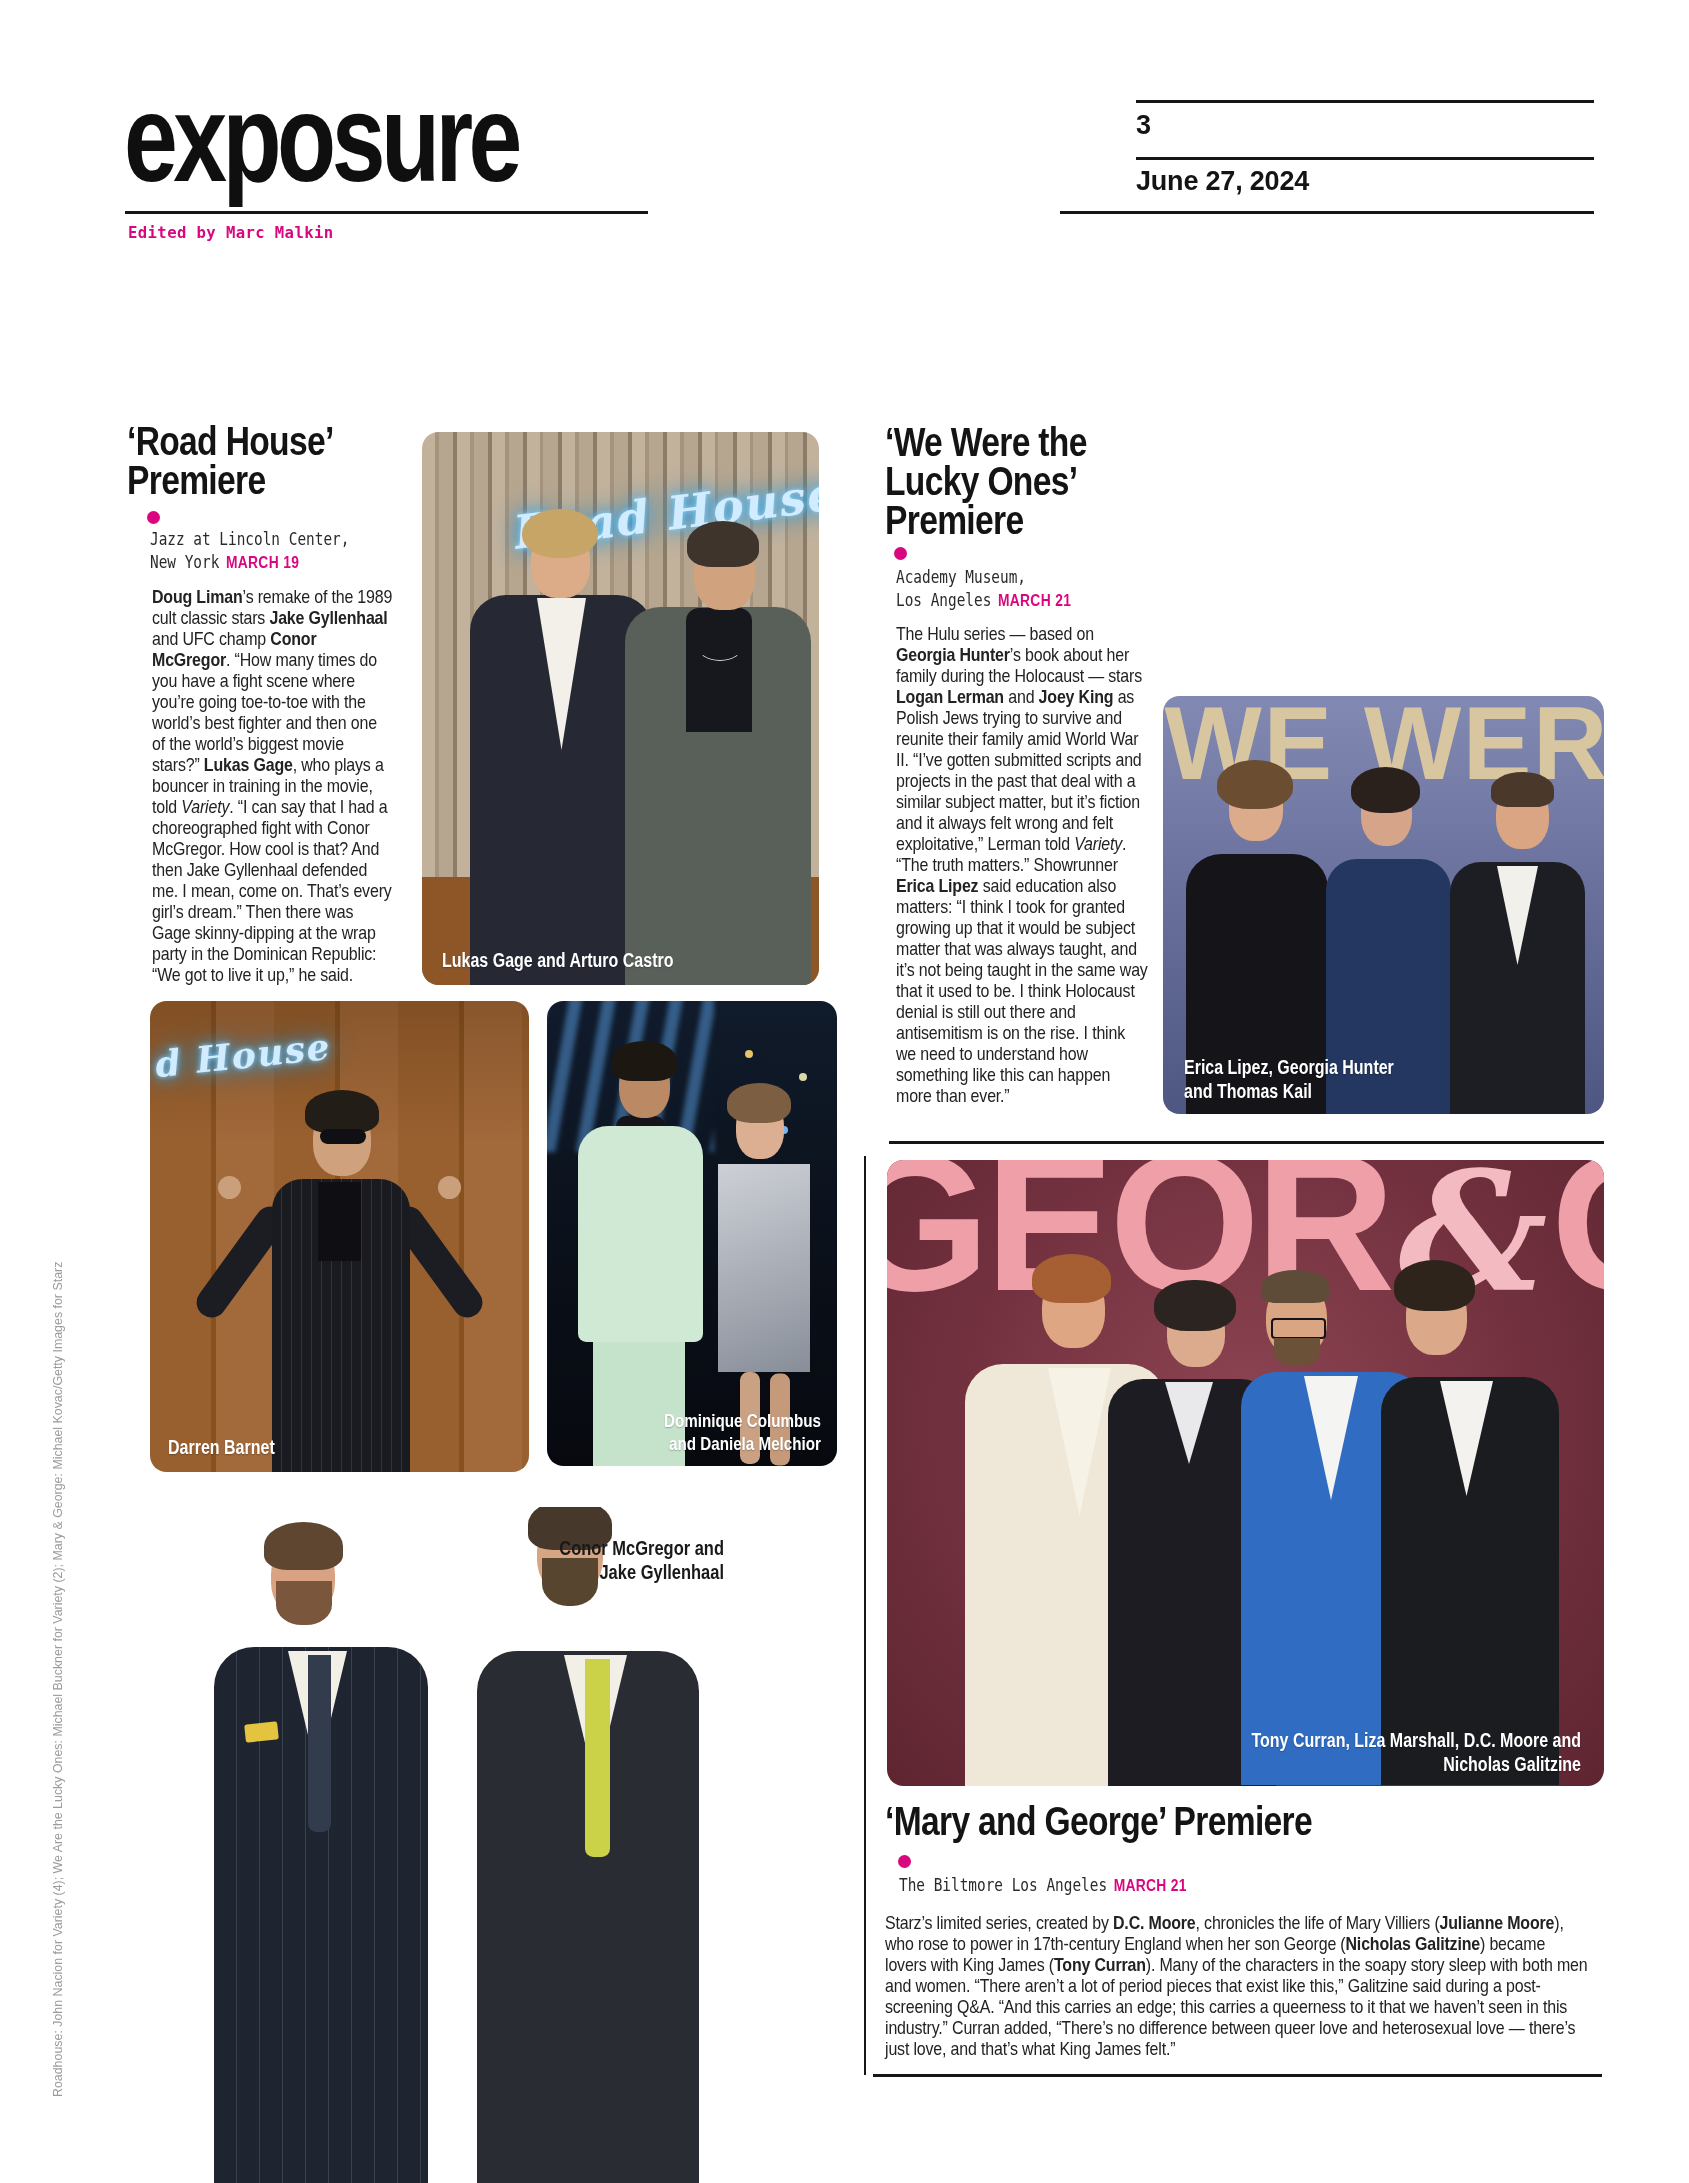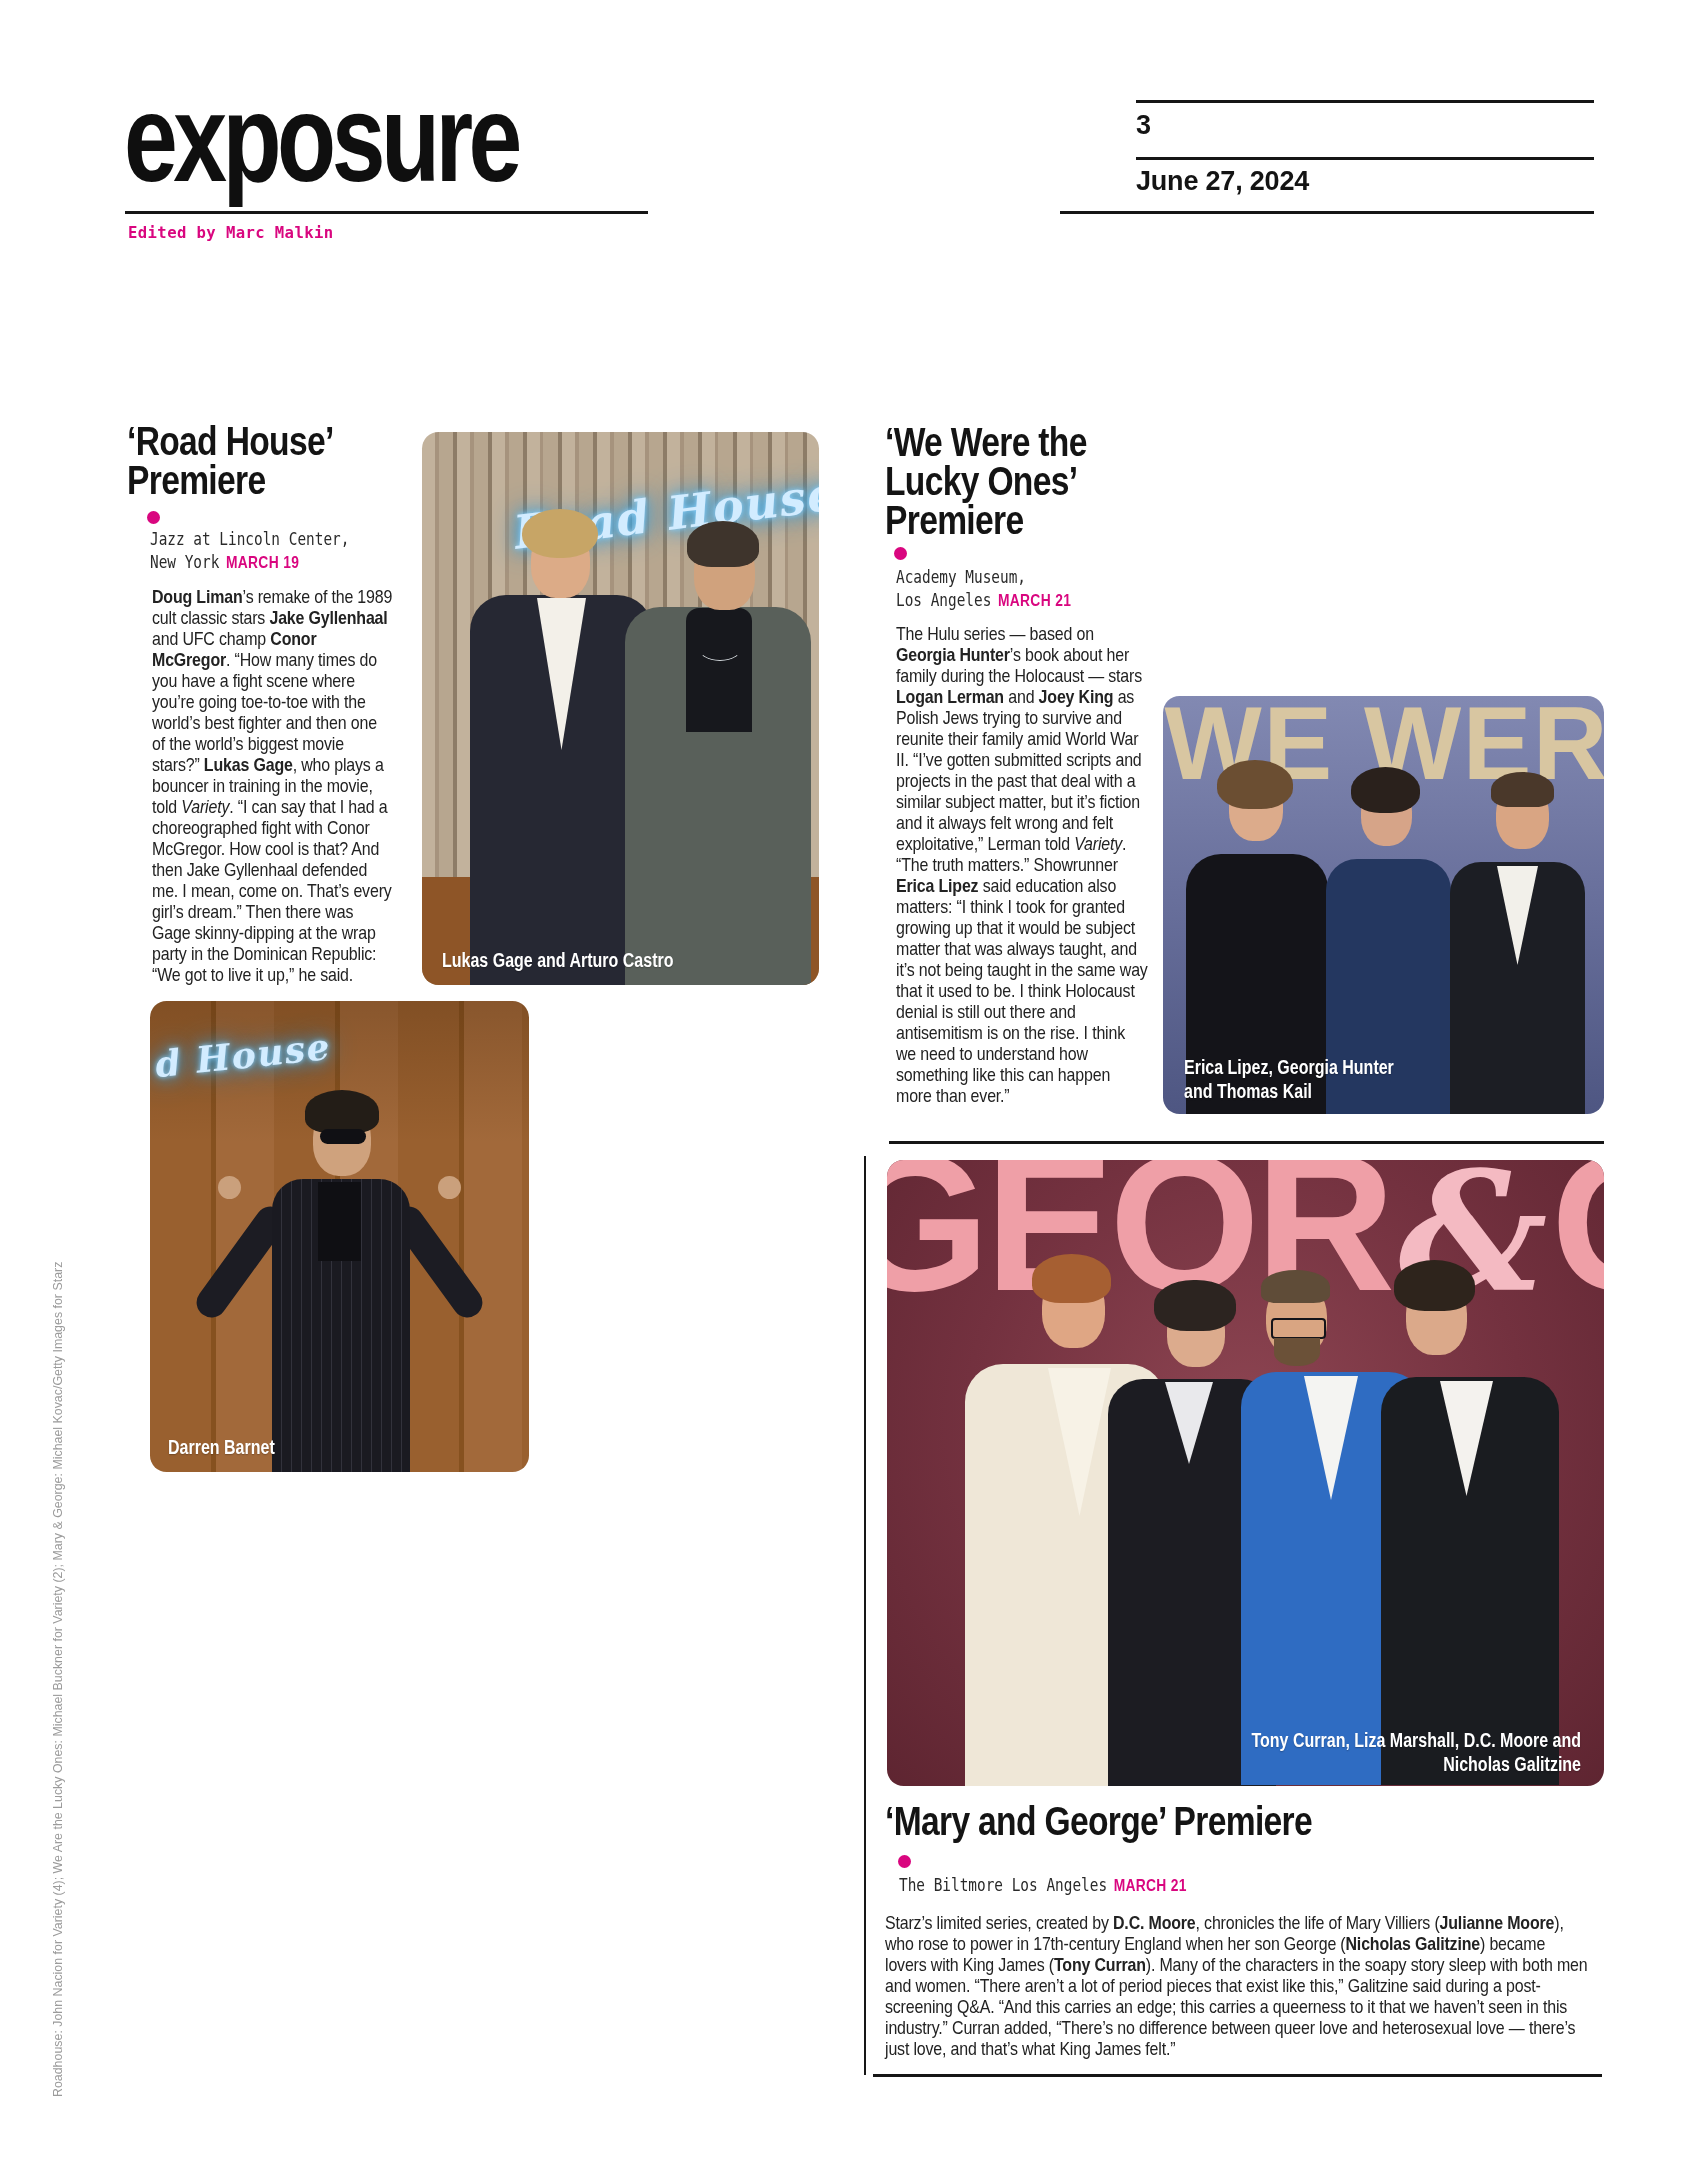--- a/index.html
+++ b/index.html
@@ -114,20 +114,34 @@
       <div style="position: absolute; z-index: 2; left: 68px; top: 175px; width: 23px; height: 23px; background: rgb(202, 160, 124); border-radius: 50%;"></div>
       <div style="position: absolute; z-index: 2; left: 273px; top: 196px; width: 30px; height: 130px; background: rgb(28, 28, 35); border-radius: 15px; transform: rotate(-36deg);"></div>
       <div style="position: absolute; z-index: 2; left: 288px; top: 175px; width: 23px; height: 23px; background: rgb(202, 160, 124); border-radius: 50%;"></div>
       <div style="position: absolute; z-index: 2; left: 122px; top: 178px; width: 138px; height: 293px; background: repeating-linear-gradient(90deg, rgb(26, 26, 33) 0px, rgb(26, 26, 33) 9px, rgb(50, 50, 60) 9px, rgb(50, 50, 60) 10px); border-radius: 31px 31px 0px 0px;"></div>
       <div style="position: absolute; z-index: 2; left: 168px; top: 181px; width: 43px; height: 79px; background: rgb(15, 15, 19);"></div>
       <div style="position: absolute; z-index: 2; left: 163px; top: 104px; width: 58px; height: 71px; background: rgb(207, 162, 125); border-radius: 46% 46% 44% 44%;"></div>
       <div style="position: absolute; z-index: 2; left: 155px; top: 89px; width: 74px; height: 43px; background: rgb(35, 29, 23); border-radius: 50% 50% 32% 32%;"></div>
       <div style="position: absolute; z-index: 2; left: 170px; top: 128px; width: 46px; height: 15px; background: rgb(16, 16, 20); border-radius: 7.4px;"></div>
     </div>
 
+  <div class="ph" id="ph-dom" style="left:547px;top:1001px;width:290px;height:465px;background:linear-gradient(180deg,#101b2b,#0a0f18 60%,#07090f)">
+    <div class="cap r" style="right:16.5px;bottom:11.5px;width:231px;font-size:19px;line-height:23px">Dominique Columbus and Daniela Melchior</div>
+  <div style="position: absolute; z-index: 2; left: -10px; top: -10px; width: 177px; height: 161px; background: repeating-linear-gradient(100deg, rgba(90, 160, 230, 0.5) 0px, rgba(90, 160, 230, 0.5) 13px, rgba(15, 30, 55, 0.12) 13px, rgba(15, 30, 55, 0.12) 33px); filter: blur(2.5px);"></div>
+      <div style="position: absolute; z-index: 2; left: 198px; top: 49px; width: 8.2px; height: 8.2px; background: rgb(232, 196, 106); border-radius: 50%; box-shadow: rgb(127, 178, 232) 35px 76px 0px, rgb(90, 136, 192) -23px 117px 0px, rgb(217, 217, 168) 54px 23px 0px, rgb(68, 101, 143) 15px 173px 0px;"></div>
+      <div style="position: absolute; z-index: 2; left: 69px; top: 115px; width: 49px; height: 76px; background: rgb(20, 20, 26); border-radius: 10px 10px 0px 0px;"></div>
+      <div style="position: absolute; z-index: 2; left: 31px; top: 125px; width: 125px; height: 216px; background: rgb(207, 233, 212); border-radius: 30px 30px 8.2px 8.2px;"></div>
+      <div style="position: absolute; z-index: 2; left: 46px; top: 341px; width: 92px; height: 124px; background: rgb(197, 226, 203);"></div>
+      <div style="position: absolute; z-index: 2; left: 72px; top: 53px; width: 51px; height: 64px; background: rgb(187, 138, 100); border-radius: 46% 46% 44% 44%;"></div>
+      <div style="position: absolute; z-index: 2; left: 64px; top: 40px; width: 66px; height: 40px; background: rgb(29, 23, 18); border-radius: 50% 50% 32% 32%;"></div>
+      <div style="position: absolute; z-index: 2; left: 171px; top: 163px; width: 92px; height: 208px; background: linear-gradient(160deg, rgb(205, 208, 214), rgb(136, 142, 153));"></div>
+      <div style="position: absolute; z-index: 2; left: 193px; top: 371px; width: 20px; height: 92px; background: rgb(202, 161, 130); border-radius: 8.2px; box-shadow: rgb(197, 154, 122) 30px 1.6px 0px;"></div>
+      <div style="position: absolute; z-index: 2; left: 189px; top: 97px; width: 48px; height: 61px; background: rgb(220, 174, 146); border-radius: 46% 46% 44% 44%;"></div>
+      <div style="position: absolute; z-index: 2; left: 180px; top: 82px; width: 64px; height: 40px; background: rgb(124, 95, 66); border-radius: 50% 50% 38% 38%;"></div>
+    </div>
 
   <div class="ph" id="ph-mg" style="left:887px;top:1160px;width:717px;height:626px;background:radial-gradient(ellipse at 50% 42%,#8d4552 0%,#73313f 55%,#5e2531 100%)">
     <div class="bgword" style="left:-48px;top:-49px;font-size:194px;letter-spacing:-5px;color:#ef9fa7">
       <span>GEOR</span><span style="font-family:'DejaVu Serif',serif;font-style:italic;font-size:165px;color:#f4bac2;padding:0 8.2px">&amp;</span><span>GEOR</span>
     </div>
     <div class="cap r" style="right:23px;bottom:10px;width:412px">Tony Curran, Liza Marshall, D.C. Moore and Nicholas Galitzine</div>
   <div style="position: absolute; z-index: 2; left: 78px; top: 204px; width: 201px; height: 422px; background: rgb(239, 231, 215); border-radius: 38px 38px 0px 0px;"></div>
       <div style="position: absolute; z-index: 2; left: 161px; top: 208px; width: 63px; height: 148px; background: rgb(247, 242, 230); clip-path: polygon(0px 0px, 100% 0px, 50% 100%);"></div>
       <div style="position: absolute; z-index: 2; left: 155px; top: 112px; width: 63px; height: 76px; background: rgb(223, 166, 132); border-radius: 46% 46% 44% 44%;"></div>
       <div style="position: absolute; z-index: 2; left: 145px; top: 94px; width: 79px; height: 49px; background: rgb(166, 95, 50); border-radius: 50% 50% 36% 36%;"></div>
@@ -150,17 +164,33 @@
   <div class="h1" style="left:885px;top:1802px">
     <span>‘Mary and George’ Premiere</span>
   </div>
   <div class="dot" style="left:898px;top:1855px"></div>
   <div class="venue" style="left:899px;top:1873px">
     <span class="vl"><span>The Biltmore Los Angeles</span><span class="mtag">MARCH 21</span></span>
   </div>
   <div class="bt" style="left:885px;top:1912px;width:840px"><span>Starz’s limited series, created by </span><span class="rb">D.C. Moore</span><span>, chronicles the life of Mary Villiers (</span><span class="rb">Julianne Moore</span><span>), who rose to power in 17th-century England when her son George (</span><span class="rb">Nicholas Galitzine</span><span>) became lovers with King James (</span><span class="rb">Tony Curran</span><span>). Many of the characters in the soapy story sleep with both men and women. “There aren’t a lot of period pieces that exist like this,” Galitzine said during a post-screening Q&amp;A. “And this carries an edge; this carries a queerness to it that we haven’t seen in this industry.” Curran added, “There’s no difference between queer love and heterosexual love — there’s just love, and that’s what King James felt.”</span></div>
   <div class="rule" style="left:873px;top:2074px;width:729px"></div>
 
+  <div class="ph cut" id="ph-conor" style="left:152px;top:1507px;width:572px;height:676px">
+    <div class="cap r dark" style="left:346px;top:29px;width:226px;font-size:20.6px">Conor McGregor and Jake Gyllenhaal</div>
+  <div style="position: absolute; z-index: 2; left: 62px; top: 140px; width: 214px; height: 536px; background: repeating-linear-gradient(90deg, rgb(30, 37, 49) 0px, rgb(30, 37, 49) 10.7px, rgb(57, 65, 79) 10.7px, rgb(57, 65, 79) 11.5px); border-radius: 40px 40px 0px 0px;"></div>
+      <div style="position: absolute; z-index: 2; left: 136px; top: 144px; width: 59px; height: 124px; background: rgb(242, 239, 231); clip-path: polygon(0px 0px, 100% 0px, 50% 100%);"></div>
+      <div style="position: absolute; z-index: 2; left: 156px; top: 148px; width: 23px; height: 177px; background: rgb(51, 60, 76); border-radius: 0px 0px 8.2px 8.2px;"></div>
+      <div style="position: absolute; z-index: 2; left: 93px; top: 216px; width: 33px; height: 18px; background: rgb(228, 195, 62); border-radius: 2.5px; transform: rotate(-6deg);"></div>
+      <div style="position: absolute; z-index: 2; left: 119px; top: 31px; width: 64px; height: 79px; background: rgb(217, 162, 130); border-radius: 46% 46% 44% 44%;"></div>
+      <div style="position: absolute; z-index: 2; left: 112px; top: 15px; width: 79px; height: 48px; background: rgb(95, 70, 48); border-radius: 50% 50% 30% 30%;"></div>
+      <div style="position: absolute; z-index: 2; left: 124px; top: 74px; width: 56px; height: 44px; background: rgb(122, 87, 60); border-radius: 0px 0px 46% 46%;"></div>
+      <div style="position: absolute; z-index: 2; left: 325px; top: 144px; width: 222px; height: 532px; background: rgb(41, 45, 51); border-radius: 40px 40px 0px 0px;"></div>
+      <div style="position: absolute; z-index: 2; left: 412px; top: 148px; width: 63px; height: 132px; background: rgb(242, 239, 231); clip-path: polygon(0px 0px, 100% 0px, 50% 100%);"></div>
+      <div style="position: absolute; z-index: 2; left: 433px; top: 152px; width: 25px; height: 198px; background: rgb(204, 210, 72); border-radius: 0px 0px 8.2px 8.2px;"></div>
+      <div style="position: absolute; z-index: 2; left: 385px; top: 6.6px; width: 66px; height: 81px; background: rgb(216, 165, 132); border-radius: 46% 46% 44% 44%;"></div>
+      <div style="position: absolute; z-index: 2; left: 376px; top: -8.2px; width: 84px; height: 51px; background: rgb(70, 56, 42); border-radius: 50% 50% 30% 30%;"></div>
+      <div style="position: absolute; z-index: 2; left: 390px; top: 51px; width: 56px; height: 48px; background: rgb(87, 69, 47); border-radius: 0px 0px 46% 46%;"></div>
+    </div>
 
   <div class="credits" style="left:51px;top:2097px">Roadhouse: John Nacion for Variety (4); We Are the Lucky Ones: Michael Buckner for Variety (2); Mary &amp; George: Michael Kovac/Getty Images for Starz</div>
 
 </div>
 
 
 </body></html>

